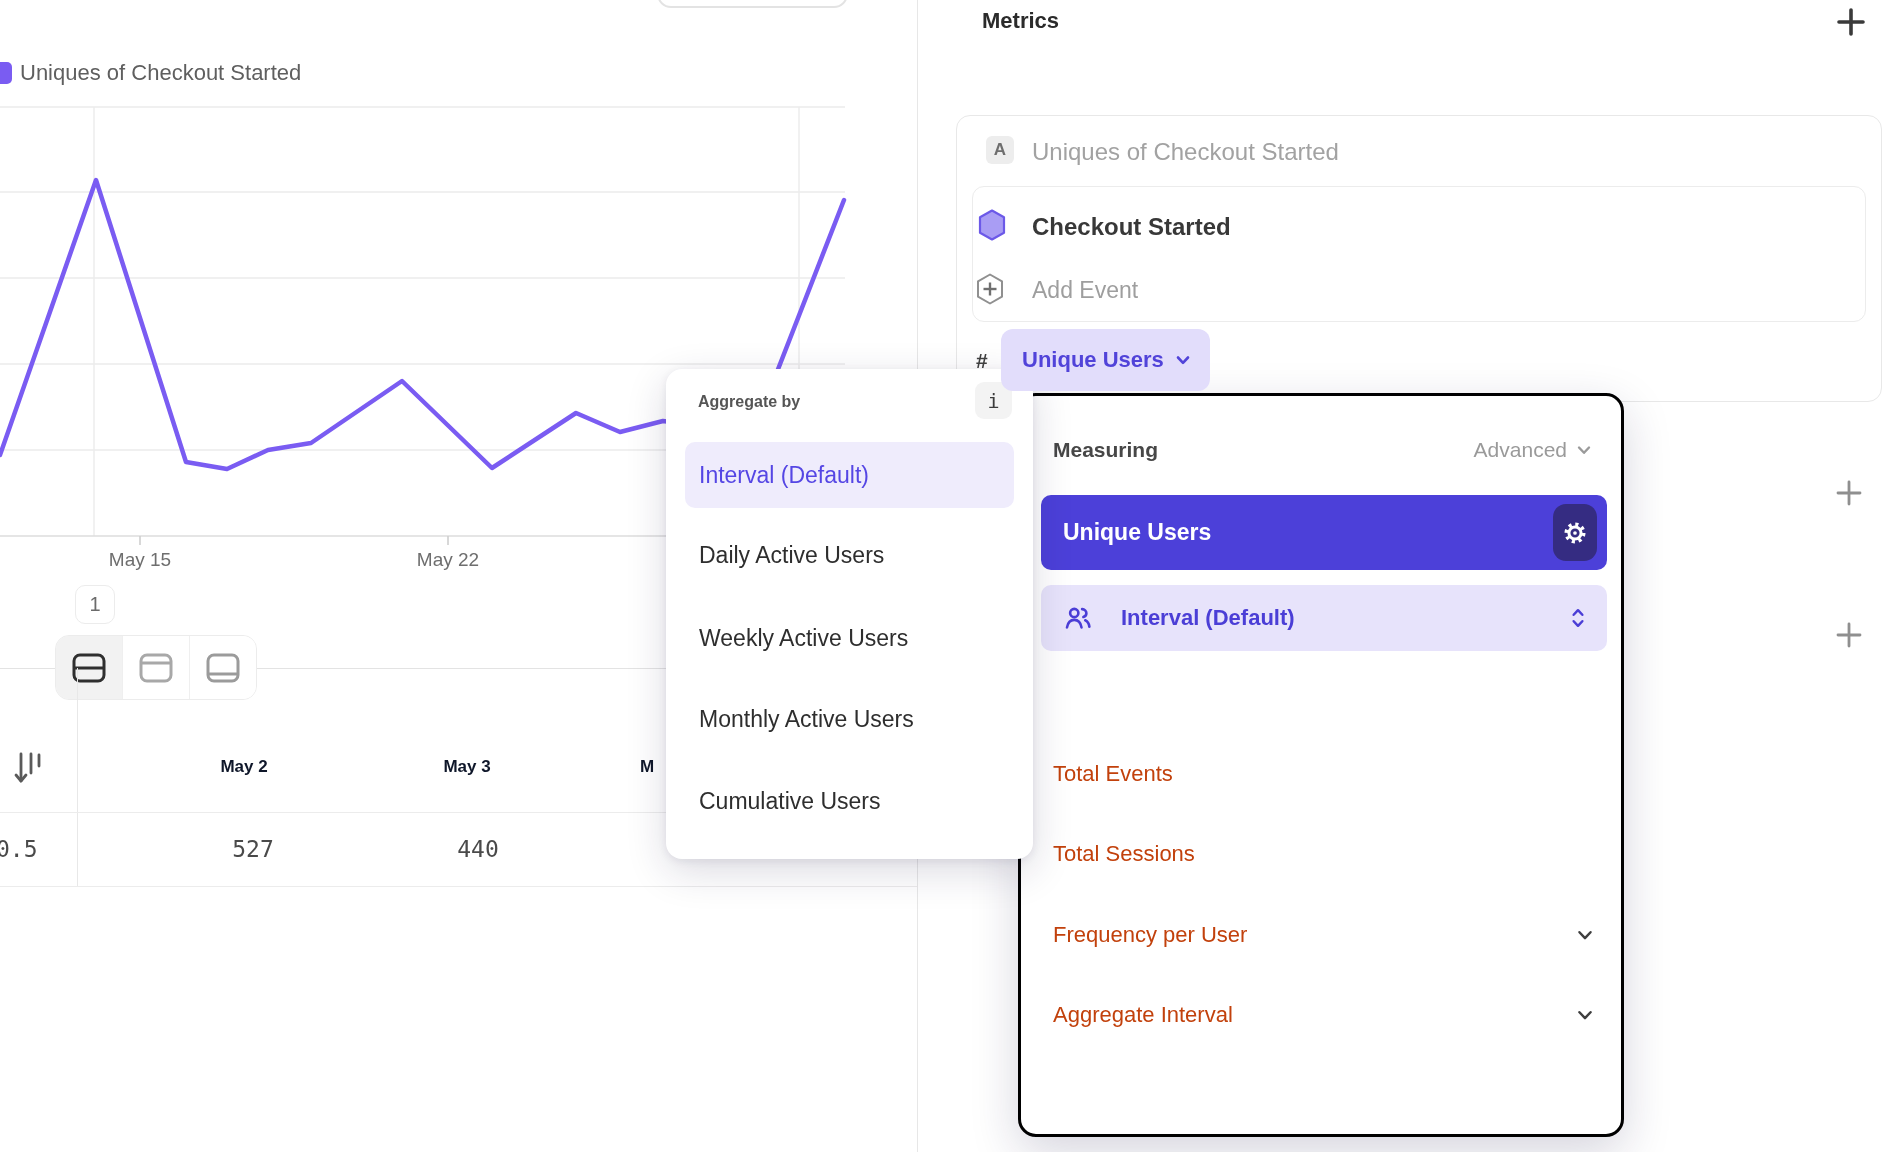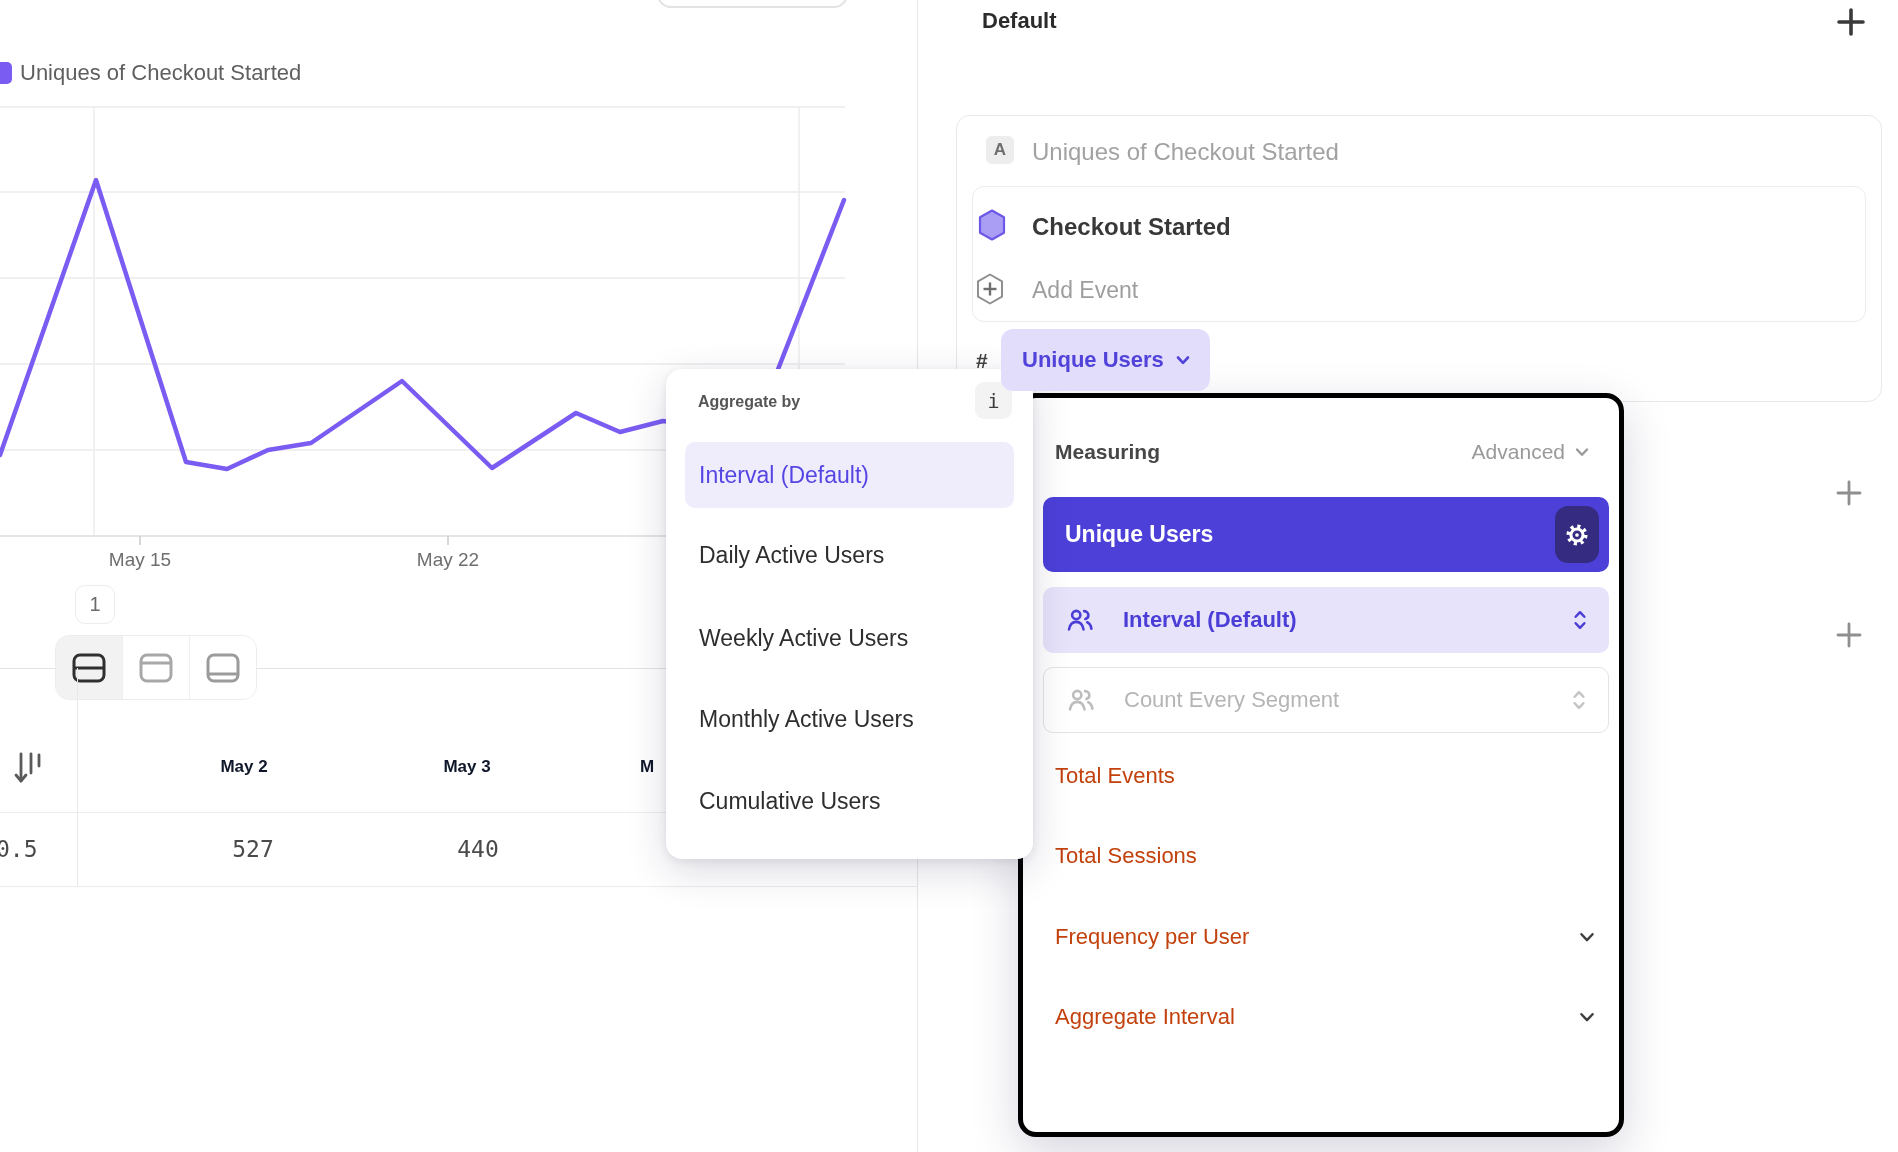--- a/index.html
+++ b/index.html
@@ -43,21 +43,21 @@
     justify-content:center;font-size:17px;font-weight:700;color:#6e6e6e;}
   .metric-name{font-size:24px;color:#a2a2a2;}
   .event-name{font-size:24px;font-weight:700;color:#383838;}
   .add-event{font-size:23px;font-weight:500;color:#9e9e9e;}
   .hash{font-size:21px;font-weight:700;color:#3f3f3f;}
   .chip{height:62px;border-radius:12px;background:#e2ddfb;display:flex;align-items:center;
     padding:0 18px 0 21px;box-sizing:border-box;z-index:40;}
   .chip span{font-size:22px;font-weight:600;color:#5143d9;margin-right:10px;}
 
   
-  .popover{width:606px;height:744px;background:#fff;border:5px solid #000000;border-radius:18px;z-index:20;
+  .popover{width:606px;height:744px;background:#fff;border:3px solid #000000;border-radius:18px;z-index:20;
     box-shadow:0 16px 48px rgba(28,22,70,.18);box-sizing:border-box;}
   .pop-title{font-size:21px;font-weight:600;color:#474747;}
   .pop-mode{font-size:21px;color:#9a9a9a;display:flex;align-items:center;gap:8px;}
   .row-sel{left:20px;width:566px;height:75px;border-radius:10px;background:#4c40d9;display:flex;
     align-items:center;padding:0 10px 0 22px;box-sizing:border-box;justify-content:space-between;}
   .row-sel span{font-size:23px;font-weight:700;color:#fff;}
   .gear-btn{width:44px;height:57px;border-radius:13px;background:#352c82;display:flex;
     align-items:center;justify-content:center;}
   .row-sub{left:20px;width:566px;height:66px;border-radius:10px;display:flex;align-items:center;
     padding:0 20px 0 22px;box-sizing:border-box;}
@@ -136,21 +136,21 @@
   </svg>
   <div class="abs th" style="left:134px;top:757px;">May 2</div>
   <div class="abs th" style="left:357px;top:757px;">May 3</div>
   <div class="abs th" style="left:640px;top:757px;width:60px;text-align:left;">M</div>
 
   <div class="abs td mono" style="left:-4px;top:836px;width:60px;text-align:left;">0.5</div>
   <div class="abs td mono" style="left:143px;top:836px;">527</div>
   <div class="abs td mono" style="left:368px;top:836px;">440</div>
 
   <div class="vline" style="left:917px;top:0;height:1152px;"></div>
-  <div class="abs metrics-title" style="left:982px;top:8px;">Default</div>
+  <div class="abs metrics-title" style="left:982px;top:8px;">Metrics</div>
   <svg class="abs" style="left:1834px;top:5px;" width="34" height="34" viewBox="0 0 34 34" stroke="#3a3a3a" stroke-width="3.6" stroke-linecap="round">
     <line x1="17" y1="5" x2="17" y2="29"></line>
       <line x1="5" y1="17" x2="29" y2="17"></line>
   </svg>
 
   <div class="abs card" style="left:956px;top:115px;width:926px;height:287px;"></div>
   <div class="abs badge-a" style="left:986px;top:136px;">A</div>
   <div class="abs metric-name" style="left:1032px;top:138px;">Uniques of Checkout Started</div>
 
   <div class="abs card" style="left:972px;top:186px;width:894px;height:136px;border-color:#ececec;border-radius:12px;"></div>
@@ -209,33 +209,20 @@
         <path d="M15.3 4.9c1.9.2 3.4 1.6 3.4 3.2 0 1.4-1 2.6-2.4 3.1"></path>
         <path d="M17.8 13.8c1.9.9 3 2.7 3.3 5.2"></path>
       </svg>
       <span class="lbl">Interval (Default)</span>
       <svg width="18" height="26" viewBox="0 0 16 24" fill="none" stroke="#4b3ed6" stroke-width="2.3" stroke-linecap="round" stroke-linejoin="round">
         <path d="M4 9 L8 4.8 L12 9"></path>
           <path d="M4 15 L8 19.2 L12 15"></path>
       </svg>
     </div>
 
-    <div class="abs row-sub row-disabled" style="top:269px;">
-      <svg width="30" height="30" viewBox="0 0 24 24" fill="none" stroke="#bdbdbd" stroke-width="2.1" stroke-linecap="round">
-        <circle cx="9" cy="8" r="3.3"></circle>
-        <path d="M3.2 19.5c.7-3.9 3.1-6 5.8-6s5.1 2.1 5.8 6"></path>
-        <path d="M15.3 4.9c1.9.2 3.4 1.6 3.4 3.2 0 1.4-1 2.6-2.4 3.1"></path>
-        <path d="M17.8 13.8c1.9.9 3 2.7 3.3 5.2"></path>
-      </svg>
-      <span class="lbl">Count Every Segment</span>
-      <svg width="18" height="26" viewBox="0 0 16 24" fill="none" stroke="#c4c4c4" stroke-width="2.3" stroke-linecap="round" stroke-linejoin="round">
-        <path d="M4 9 L8 4.8 L12 9"></path>
-          <path d="M4 15 L8 19.2 L12 15"></path>
-      </svg>
-    </div>
 
     <div class="abs pop-opt" style="top:361px;">
       <span>Total Events</span>
     </div>
     <div class="abs pop-opt" style="top:441px;">
       <span>Total Sessions</span>
     </div>
     <div class="abs pop-opt" style="top:522px;">
       <span>Frequency per User</span>
       <svg width="20" height="20" viewBox="0 0 18 18" fill="none" stroke="#3f3f3f" stroke-width="2.2" stroke-linecap="round" stroke-linejoin="round">

